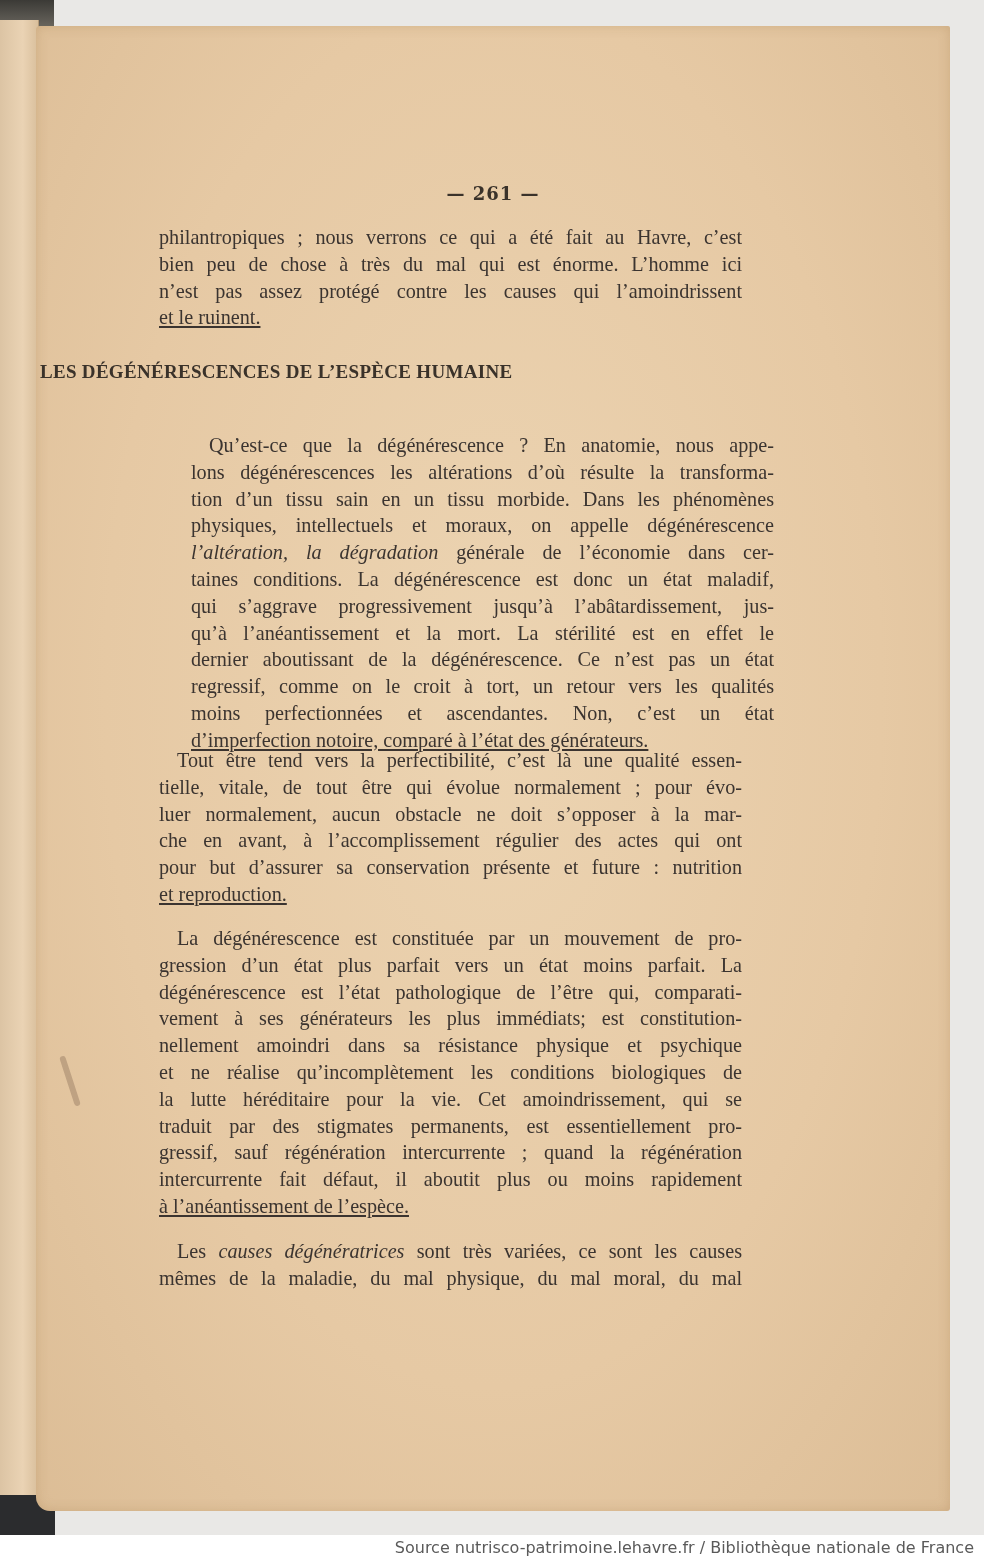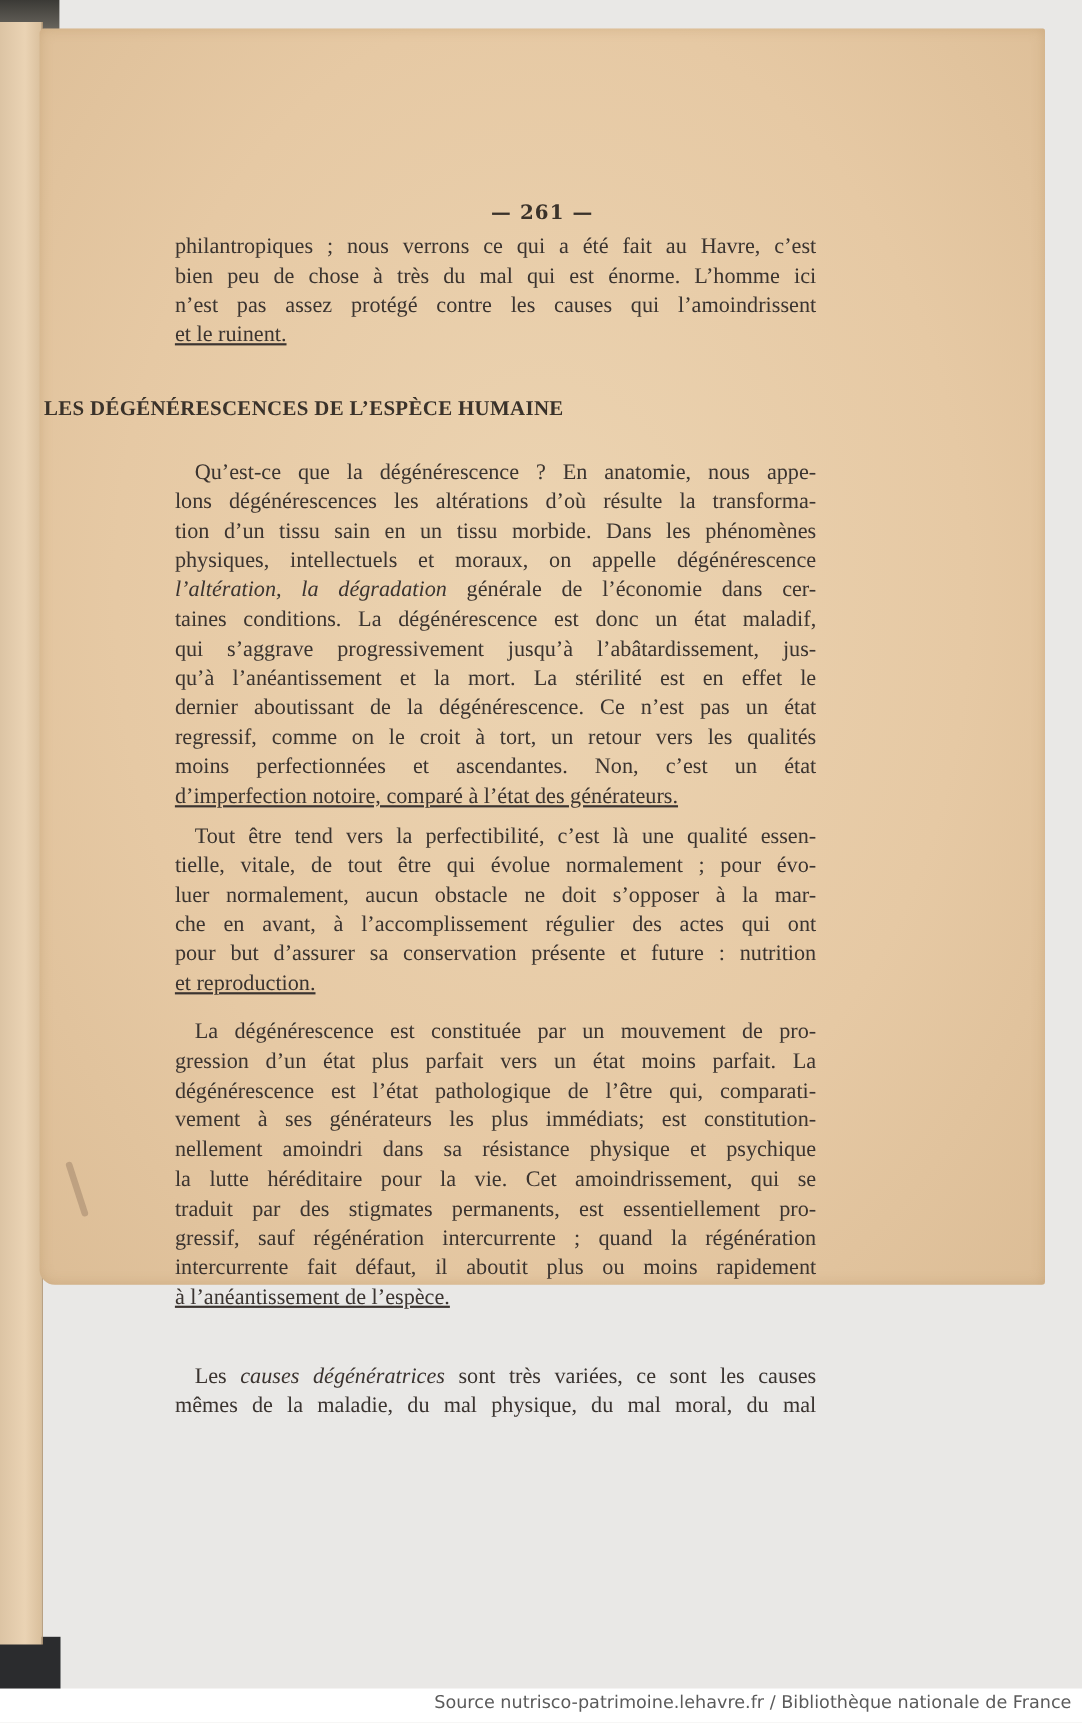--- a/index.html
+++ b/index.html
@@ -19,21 +19,21 @@
   .dark-corner-bottom {
     position:absolute; left:0; top:1488px; width:55px; height:47px;
     background:#2b2c2e;
   }
   .left-page {
     position:absolute; left:0; top:20px; width:38px; height:1475px;
     background:linear-gradient(90deg,#dcc4a4 0%,#ead3b4 60%,#d9bf9c 100%);
     border-right:1px solid #b49a78;
   }
   .page {
-    position:absolute; left:36px; top:26px; width:914px; height:1142px;
+    position:absolute; left:36px; top:26px; width:914px; height:1485px;
     background:
       radial-gradient(ellipse at 50% 45%, #ecd4b2 0%, #e6c9a4 60%, #dcbd96 100%);
     border-radius:4px 2px 3px 14px;
     box-shadow: inset 0 0 12px rgba(150,110,60,0.25);
   }
   .page-number {
     position:absolute; left:0; width:100%; top:157px; text-align:center;
     font-family:"DejaVu Serif", serif; font-size:18px; font-weight:bold; color:#3a322a;
     letter-spacing:1px;
   }
@@ -71,27 +71,27 @@
 <div class="left-page"></div>
 
 <div class="page">
   <div class="page-number">— 261 —</div>
 </div>
 
 <div class="heading">LES DÉGÉNÉRESCENCES DE L’ESPÈCE HUMAINE</div>
 
 <div class="mark"></div>
 
-<div id="p0" class="text-block" style="top:211px;">
+<div id="p0" class="text-block" style="top:224px;">
     <span class="line">philantropiques ; nous verrons ce qui a été fait au Havre, c’est</span>
     <span class="line">bien peu de chose à très du mal qui est énorme. L’homme ici</span>
     <span class="line">n’est pas assez protégé contre les causes qui l’amoindrissent</span>
     <span class="line last">et le ruinent.</span>
   </div>
-<div id="p1" class="text-block" style="top:416px;">
+<div id="p1" class="text-block" style="top:432px;margin-left:32px;">
     <span class="line" style="padding-left: 18px;">Qu’est-ce que la dégénérescence ? En anatomie, nous appe-</span>
     <span class="line">lons dégénérescences les altérations d’où résulte la transforma-</span>
     <span class="line">tion d’un tissu sain en un tissu morbide. Dans les phénomènes</span>
     <span class="line">physiques, intellectuels et moraux, on appelle dégénérescence</span>
     <span class="line"><em>l’altération, la dégradation</em> générale de l’économie dans cer-</span>
     <span class="line">taines conditions. La dégénérescence est donc un état maladif,</span>
     <span class="line">qui s’aggrave progressivement jusqu’à l’abâtardissement, jus-</span>
     <span class="line">qu’à l’anéantissement et la mort. La stérilité est en effet le</span>
     <span class="line">dernier aboutissant de la dégénérescence. Ce n’est pas un état</span>
     <span class="line">regressif, comme on le croit à tort, un retour vers les qualités</span>
@@ -105,20 +105,21 @@
     <span class="line">che en avant, à l’accomplissement régulier des actes qui ont</span>
     <span class="line">pour but d’assurer sa conservation présente et future : nutrition</span>
     <span class="line last">et reproduction.</span>
   </div>
 <div id="p3" class="text-block" style="top:925px;">
     <span class="line" style="padding-left: 18px;">La dégénérescence est constituée par un mouvement de pro-</span>
     <span class="line">gression d’un état plus parfait vers un état moins parfait. La</span>
     <span class="line">dégénérescence est l’état pathologique de l’être qui, comparati-</span>
     <span class="line">vement à ses générateurs les plus immédiats; est constitution-</span>
     <span class="line">nellement amoindri dans sa résistance physique et psychique</span>
+    <span class="line">et ne réalise qu’incomplètement les conditions biologiques de</span>
     <span class="line">la lutte héréditaire pour la vie. Cet amoindrissement, qui se</span>
     <span class="line">traduit par des stigmates permanents, est essentiellement pro-</span>
     <span class="line">gressif, sauf régénération intercurrente ; quand la régénération</span>
     <span class="line">intercurrente fait défaut, il aboutit plus ou moins rapidement</span>
     <span class="line last">à l’anéantissement de l’espèce.</span>
   </div>
 <div id="p4" class="text-block" style="top:1238px;">
     <span class="line" style="padding-left: 18px;">Les <em>causes dégénératrices</em> sont très variées, ce sont les causes</span>
     <span class="line">mêmes de la maladie, du mal physique, du mal moral, du mal</span>
   </div>

